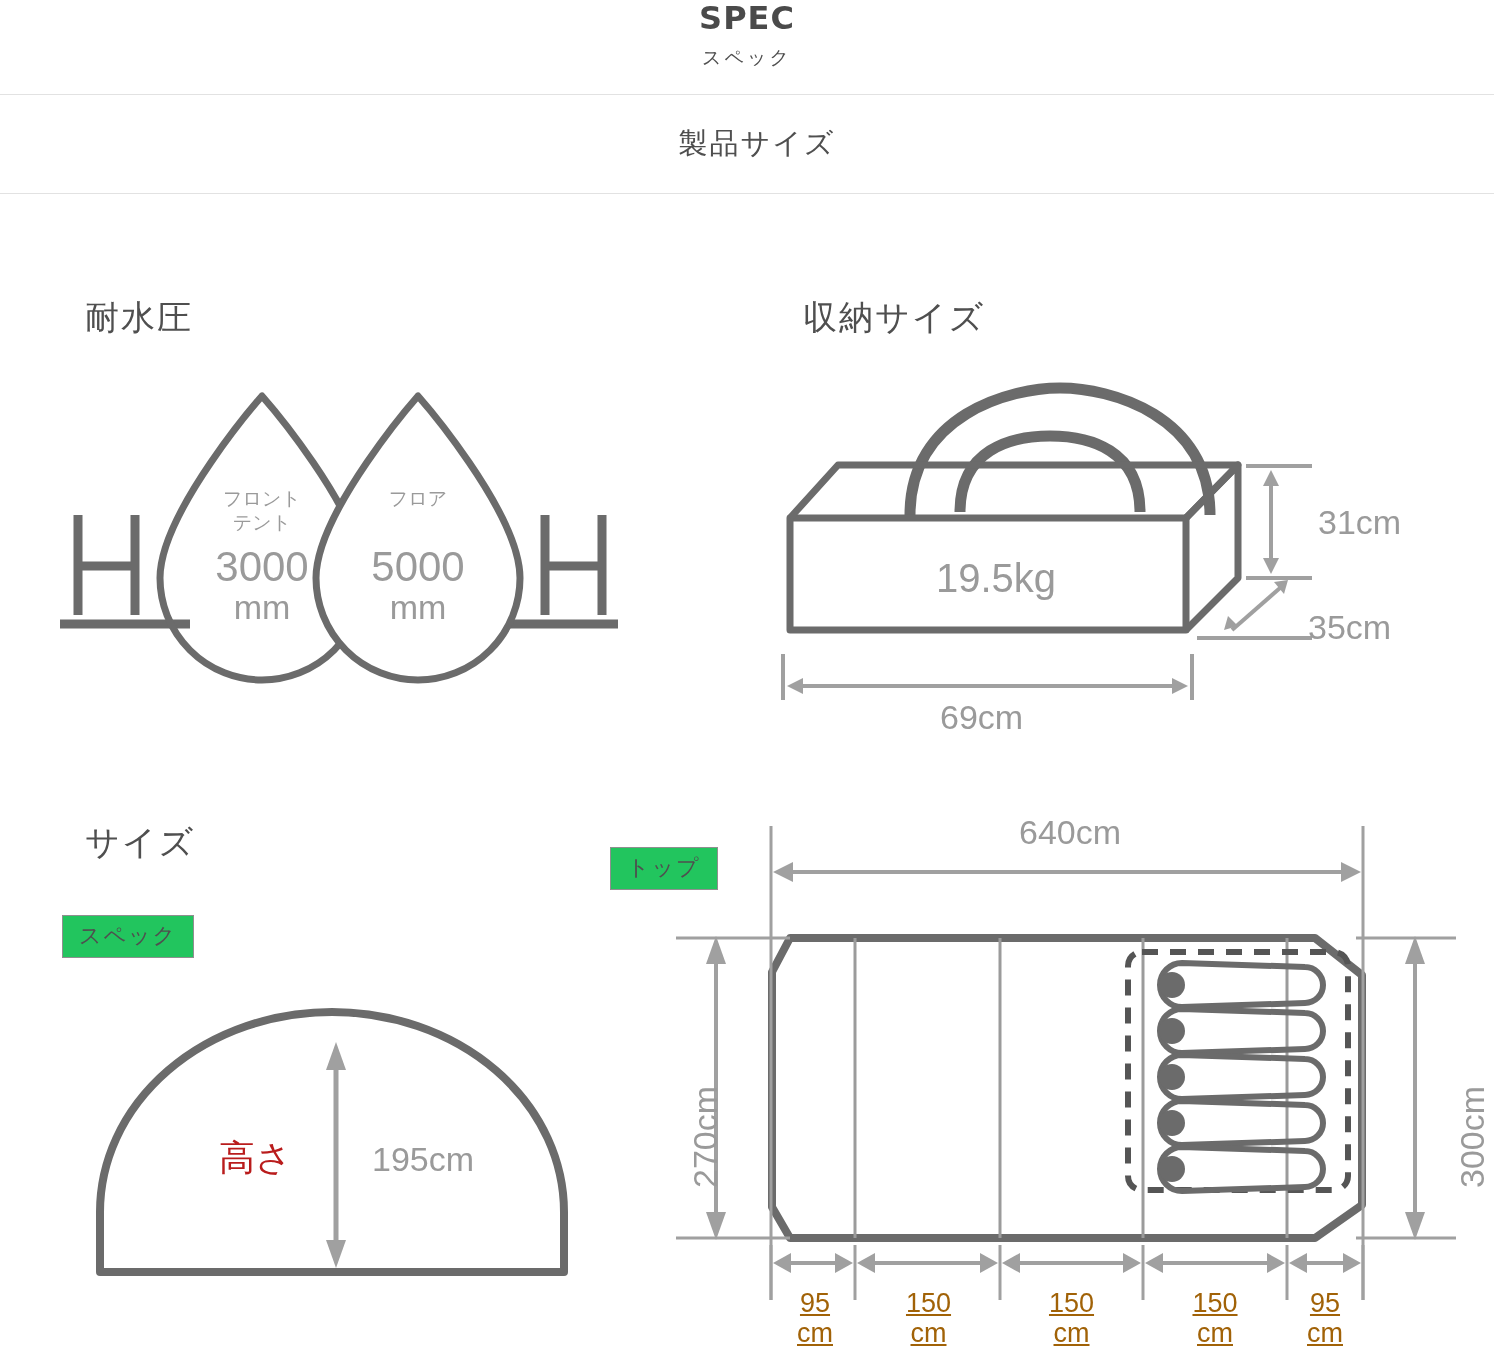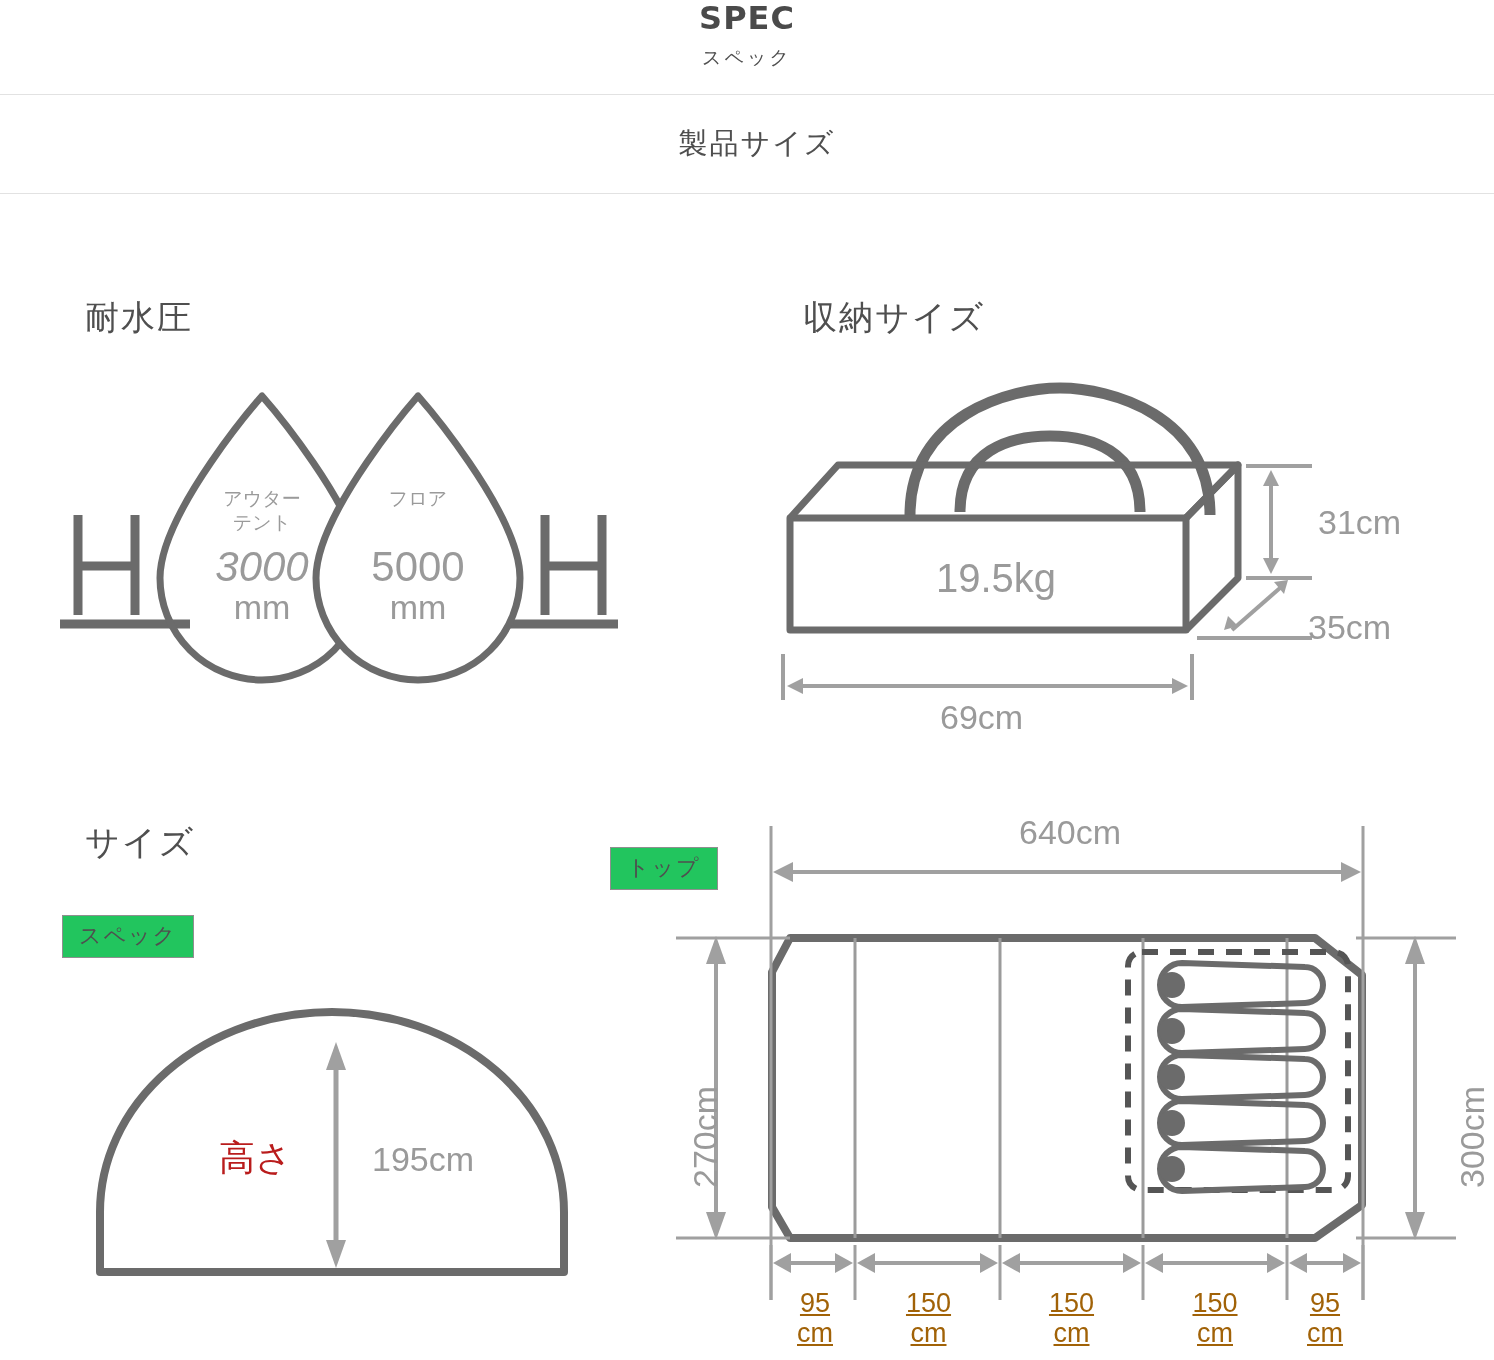--- a/index.html
+++ b/index.html
@@ -303,24 +303,24 @@
         <path d="M1163,1253 L1145,1263 L1163,1273 Z"></path>
         <path d="M1267,1253 L1285,1263 L1267,1273 Z"></path>
         <path d="M1307,1253 L1289,1263 L1307,1273 Z"></path>
         <path d="M1343,1253 L1361,1263 L1343,1273 Z"></path>
       </g>
     </g>
   </g>
 </svg>
 
 <div class="drop-label" style="left:212px; top:487px; width:100px;">
-  <span>アウター</span><br>
+  <span>フロント</span><br>
   <span>テント</span>
 </div>
-<div class="drop-value" style="left:204px; top:546px; width:116px;font-style:italic;">3000</div>
+<div class="drop-value" style="left:204px; top:546px; width:116px;">3000</div>
 <div class="drop-unit" style="left:204px; top:590px; width:116px;">mm</div>
 
 <div class="drop-label" style="left:368px; top:487px; width:100px;">
   <span>フロア</span>
 </div>
 <div class="drop-value" style="left:360px; top:546px; width:116px;">5000</div>
 <div class="drop-unit" style="left:360px; top:590px; width:116px;">mm</div>
 
 <div class="dim-text" style="left:936px; top:558px; font-size:40px;">19.5kg</div>
 <div class="dim-text" style="left:1318px; top:505px;">31cm</div>

